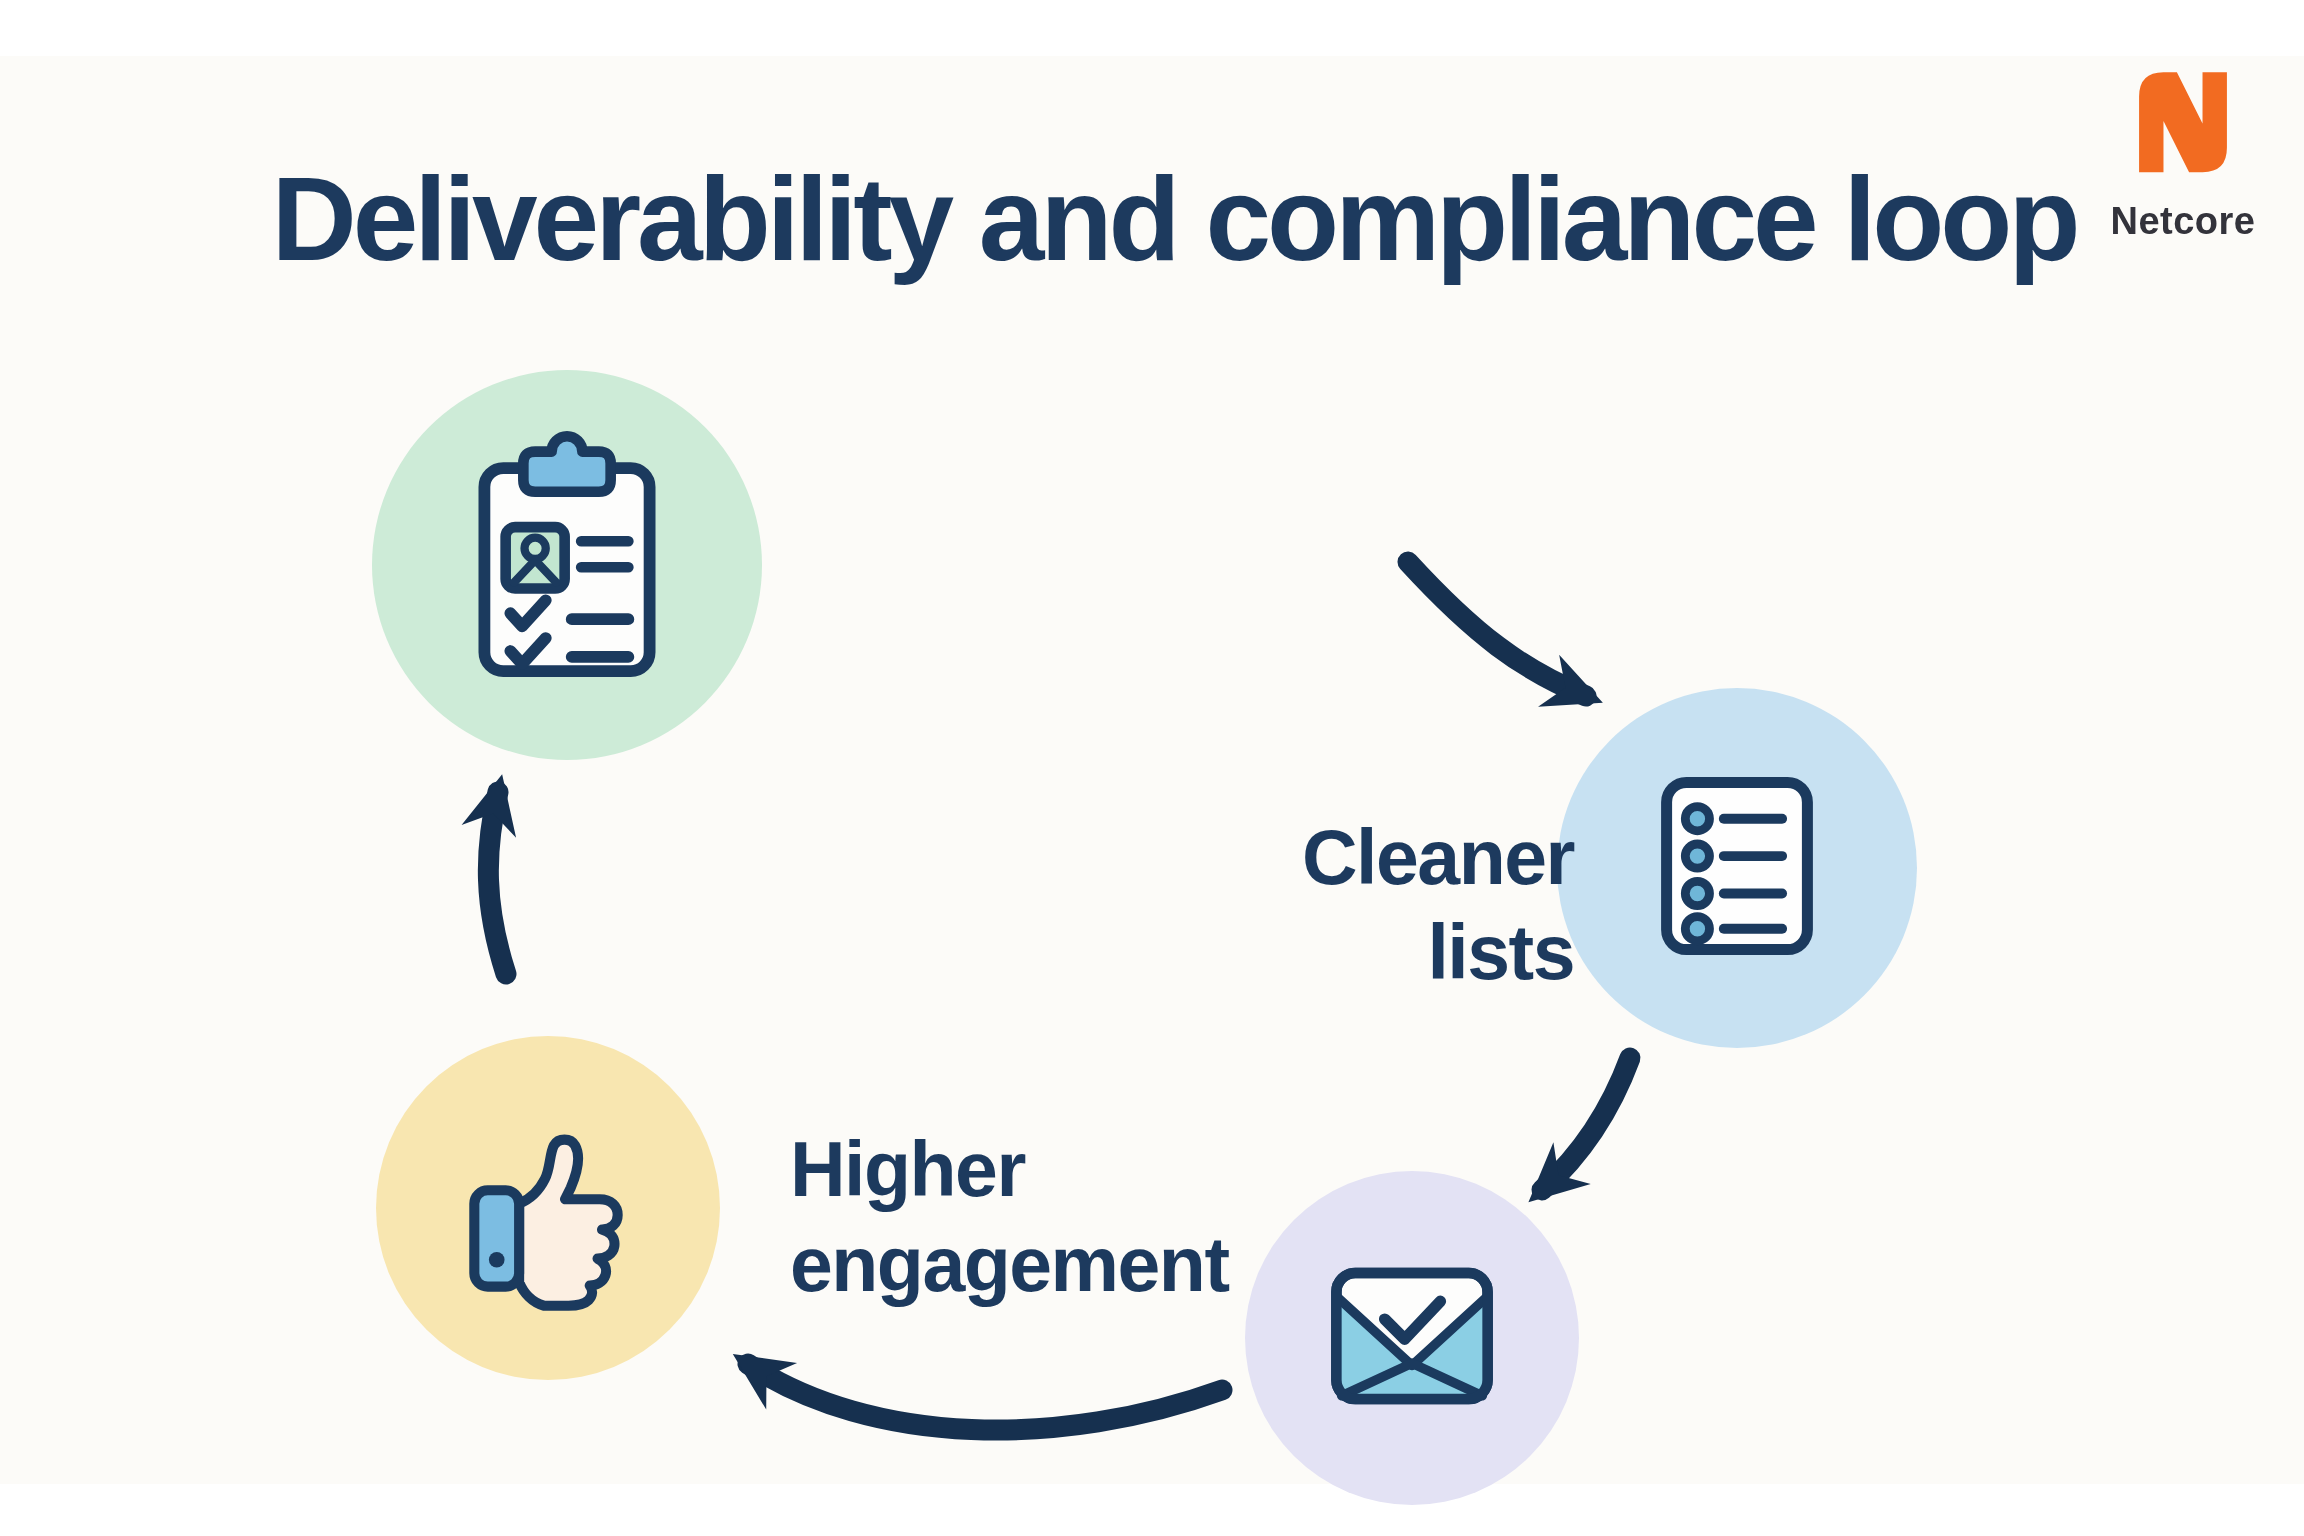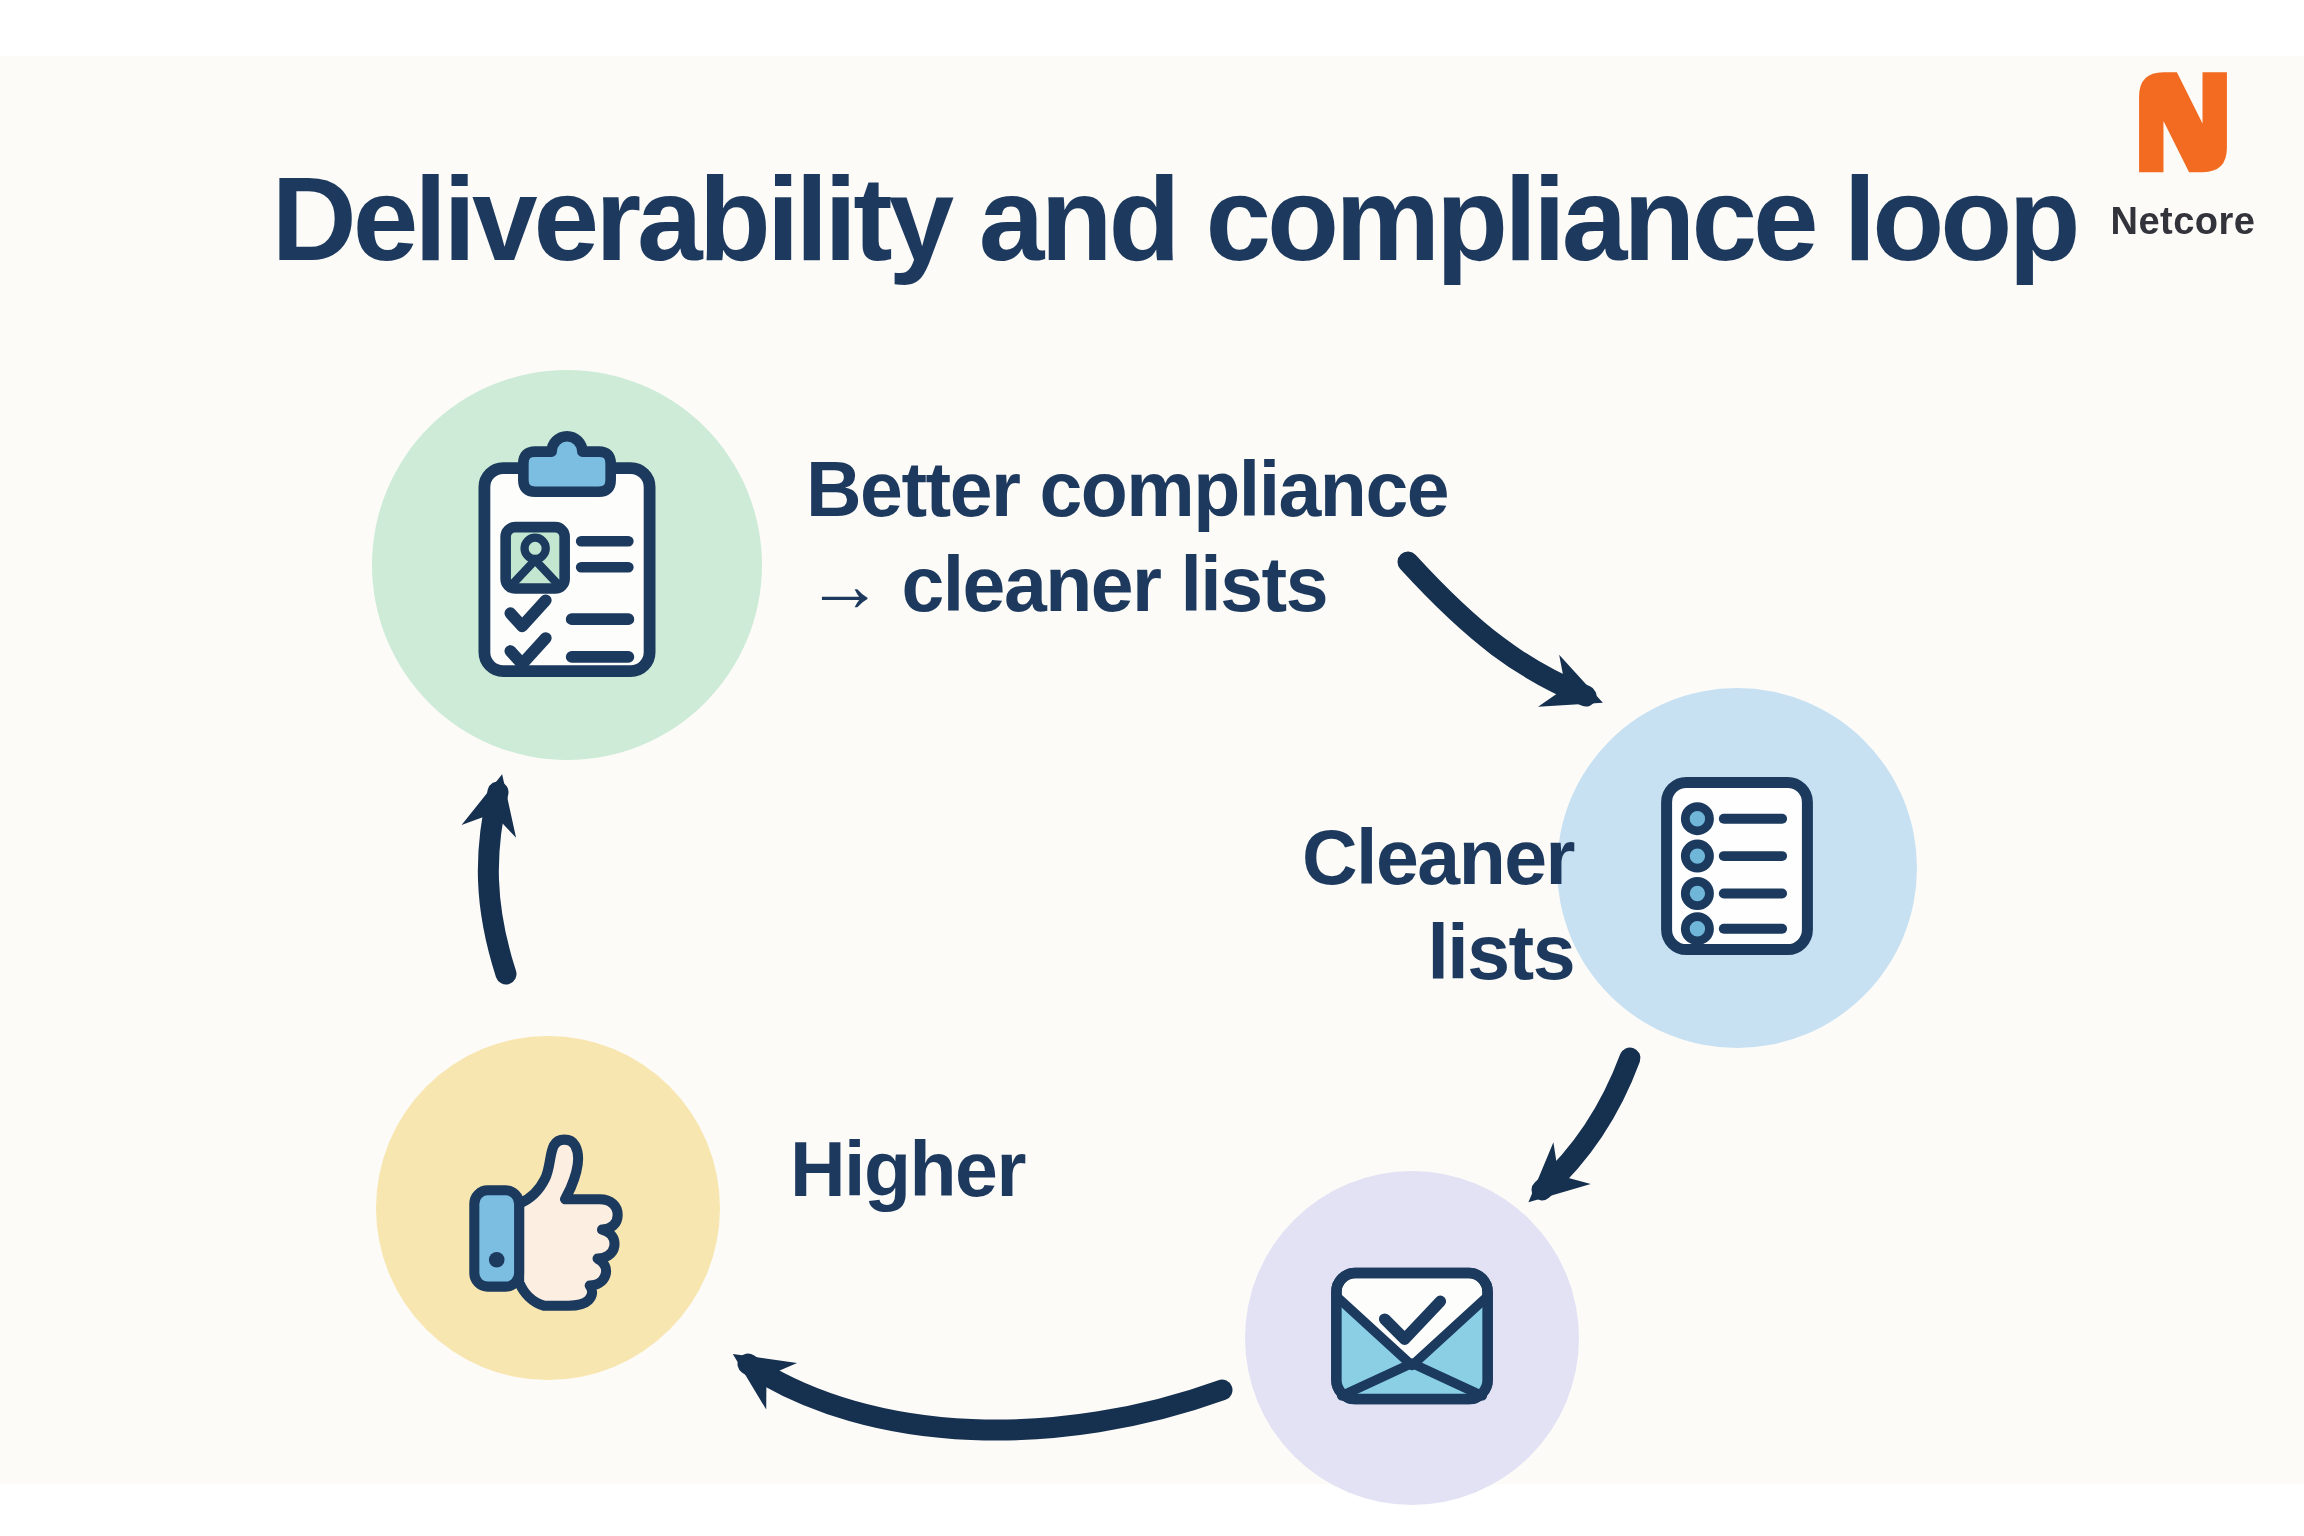--- a/index.html
+++ b/index.html
@@ -108,32 +108,29 @@
     <svg width="344" height="344" viewBox="0 0 344 344" aria-hidden="true">
       <circle cx="172" cy="172" r="172" fill="#f8e6b0"></circle>
       <g transform="translate(58,58) scale(1.12)" stroke="#1b3a5e" fill="none" stroke-linecap="round" stroke-linejoin="round">
         <path d="M76 168 V98 C86 94 94 86 99 76 C104 66 103 54 107 46 C111 39 122 39 126 46 C131 55 128 70 122 84 L117 94 H148 C158 94 164 100 164 108 C164 116 158 121 150 121 C158 123 162 129 161 136 C160 143 153 147 146 147 C152 150 155 156 153 162 C151 168 145 171 139 171 C142 175 142 180 138 184 C134 188 127 189 120 189 H98 C88 186 80 178 76 168 Z" stroke-width="9" fill="#fcefe2"></path>
         <rect x="36" y="86" width="40" height="86" rx="12" stroke-width="9" fill="#7cbde2"></rect>
         <circle cx="56" cy="148" r="7" fill="#1b3a5e" stroke="none"></circle>
       </g>
     </svg>
   </div>
 
-  <div class="label" style="left:806px;top:442px;">
-    <span class="ln">Better compliance</span>
-    <span class="ln">→ cleaner lists</span>
-  </div>
 
   <div class="label align-right" style="right:774px;top:794px;margin-top:16px;">
     <span class="ln">Cleaner</span>
     <span class="ln">lists</span>
   </div>
 
   <div class="label" style="left:790px;top:1122px;">
     <span class="ln">Higher</span>
+    <span class="ln">engagement</span>
   </div>
 
   <svg id="arrow-layer" width="2304" height="1536" viewBox="0 0 2304 1536" aria-hidden="true">
     <defs>
       <marker id="ah" viewBox="0 0 10 10" refX="6.8" refY="5" markerWidth="3.1" markerHeight="3.1" orient="auto">
         <path d="M0.6 0.7 L9.6 5 L0.6 9.3 L3.4 5 Z" fill="#16304f"></path>
       </marker>
     </defs>
     <g stroke="#16304f" stroke-width="21" fill="none" stroke-linecap="round">
       <path d="M1408 562 C1474 634 1522 670 1586 696" marker-end="url(#ah)"></path>

